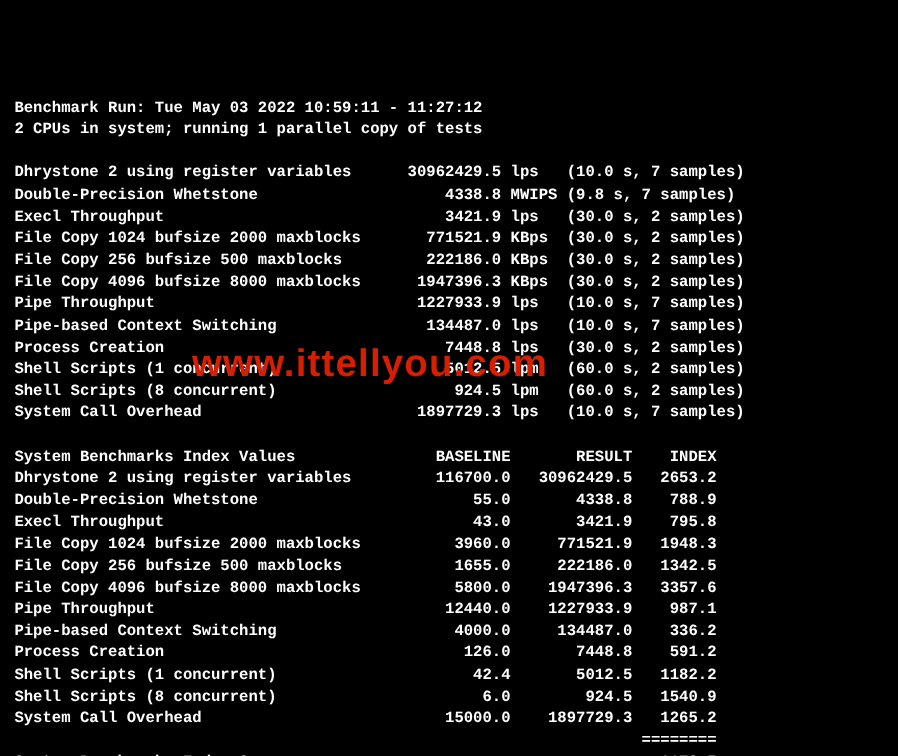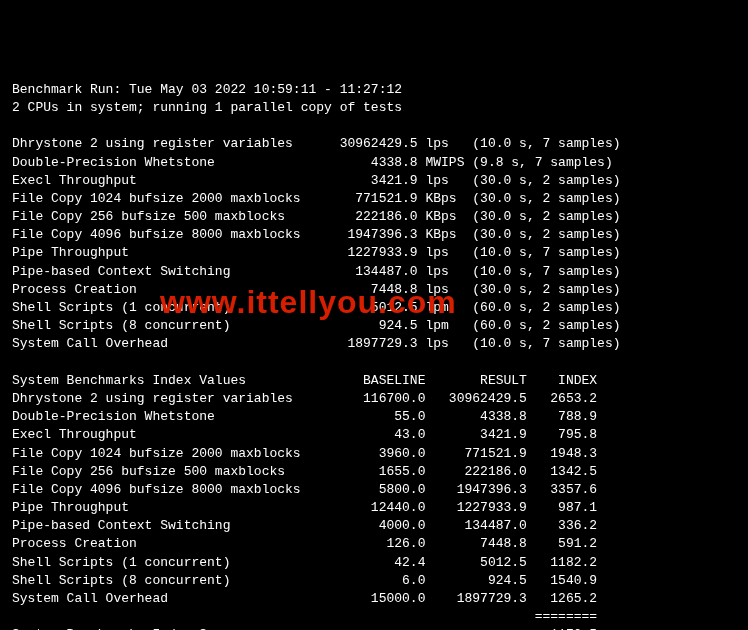--- a/index.html
+++ b/index.html
@@ -9,21 +9,21 @@
       font-family: 'Consolas', 'Courier New', monospace;
       font-size: 13px;
       line-height: 1.4;
       padding: 8px 12px;
       width: 748px;
       height: 630px;
       white-space: pre;
       position: relative;
       overflow: hidden;
     }
-    .line { font-weight: normal; }
+    .line { font-weight: bold; }
     .watermark {
       position: absolute;
       top: 280px;
       left: 160px;
       font-size: 32px;
       font-weight: bold;
       color: #d81e00;
       z-index: 10;
       font-family: Arial, sans-serif;
       letter-spacing: 1px;

